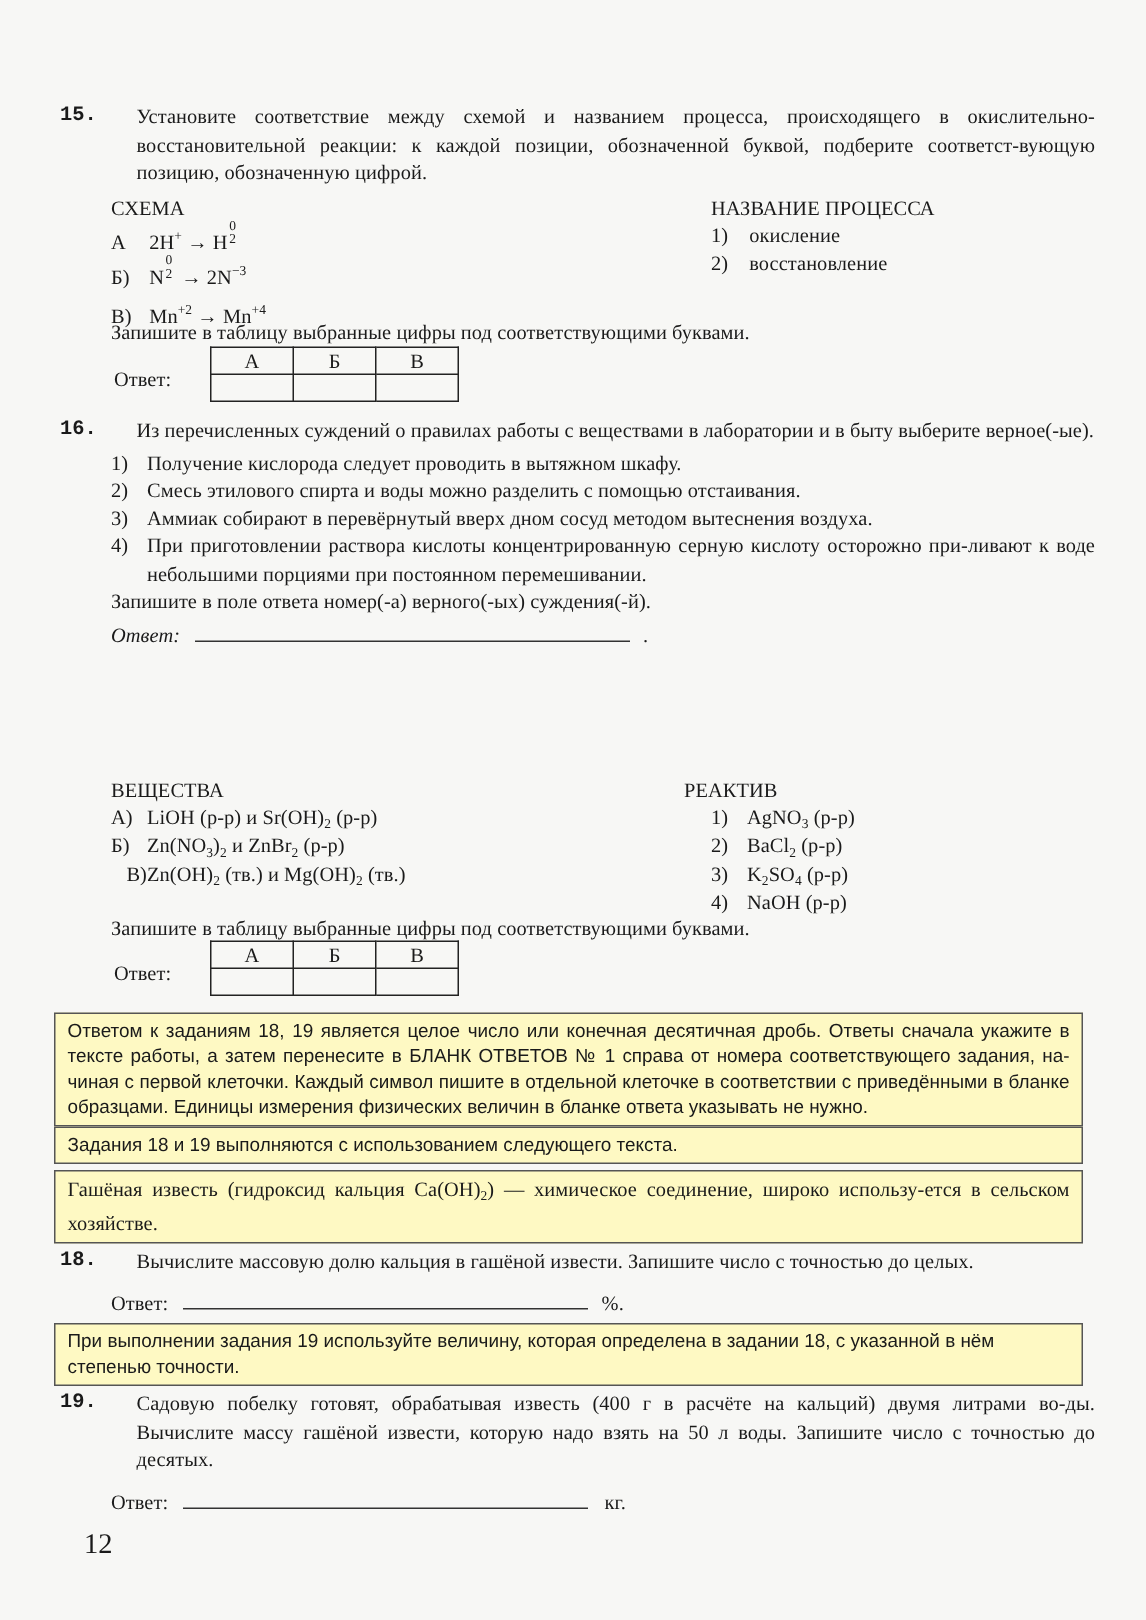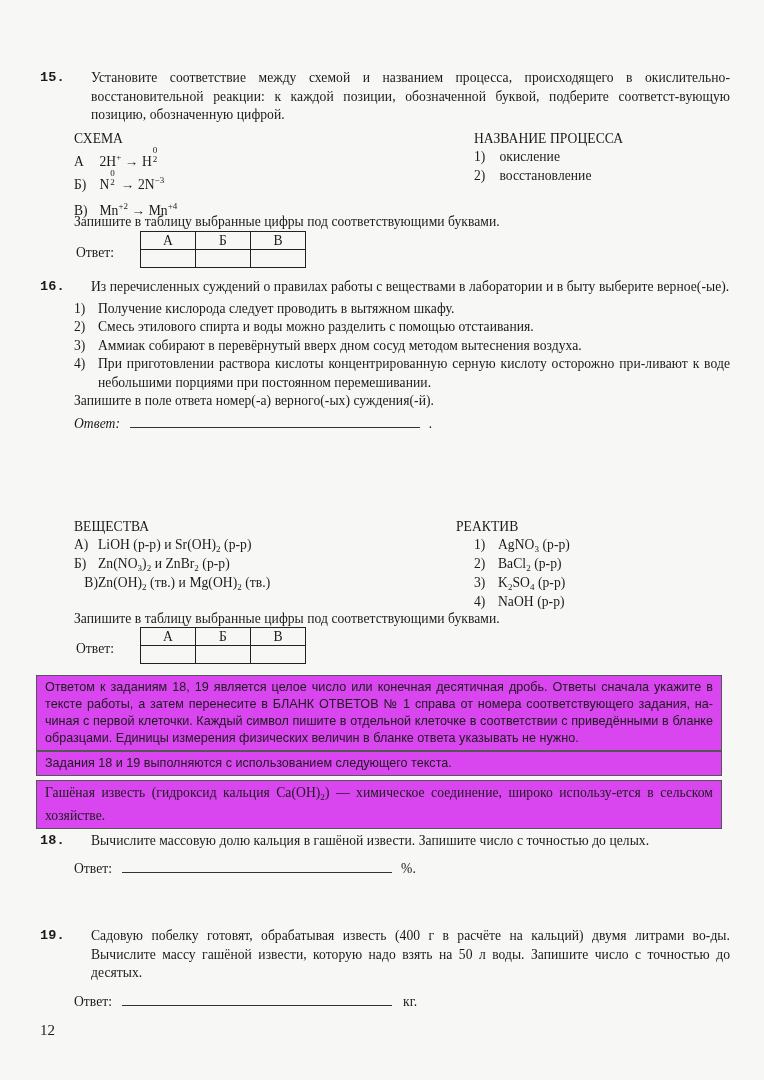--- a/index.html
+++ b/index.html
@@ -19,21 +19,21 @@
   .row { display: flex; }
   .lbl { display: inline-block; width: 22px; }
   .sub { font-size: 9px; vertical-align: -3px; }
   .sup { font-size: 9px; vertical-align: 6px; }
   .supsub { display: inline-block; position: relative; width: 8px; height: 14px; vertical-align: top; font-size: 9px; line-height: 9px; }
   .supsub .s1 { position: absolute; top: -2px; left: 1px; }
   .supsub .s2 { position: absolute; top: 7px; left: 1px; }
   table.ans { border-collapse: collapse; font-family: "Liberation Serif", serif; font-size: 13.6px; }
   table.ans td { border: 1px solid #222; width: 54px; height: 17px; text-align: center; padding: 0; }
   .answer-line { display: inline-block; border-bottom: 1px solid #333; vertical-align: baseline; height: 12px; }
-  .boxed { position: absolute; left: 36px; width: 686px; border: 1px solid #555; box-sizing: border-box; padding: 3px 8px; background: #d946ef; }
+  .boxed { position: absolute; left: 36px; width: 686px; border: 1px solid #555; box-sizing: border-box; padding: 3px 8px; background: #fef9c3; }
 </style>
 </head>
 <body>
 
 <div class="page">
 
   <div class="q serif" style="top:69px;">
     <span class="qnum">15.</span>
     <div class="qtext">Установите соответствие между схемой и названием процесса, происходящего в окислительно-восстановительной реакции: к каждой позиции, обозначенной буквой, подберите соответст-вующую позицию, обозначенную цифрой.</div>
   </div>
@@ -159,25 +159,26 @@
   <div class="q serif" style="top:832px;">
     <span class="qnum">18.</span>
     <div class="qtext">Вычислите массовую долю кальция в гашёной извести. Запишите число с точностью до целых.</div>
     <div class="indent" style="margin-top:9px;">
       <span>Ответ:</span>
       <span class="answer-line" style="width:270px; margin-left:6px;"></span>
       <span style="margin-left:6px;">%.</span>
     </div>
   </div>
 
+  <div class="boxed sans" style="top:882px;">При выполнении задания 19 используйте величину, которая определена в задании 18, с указанной в нём степенью точности.</div>
 
   <div class="q serif" style="top:927px;">
     <span class="qnum">19.</span>
     <div class="qtext">Садовую побелку готовят, обрабатывая известь (400 г в расчёте на кальций) двумя литрами во-ды. Вычислите массу гашёной извести, которую надо взять на 50 л воды. Запишите число с точностью до десятых.</div>
     <div class="indent" style="margin-top:10px;">
       <span>Ответ:</span>
       <span class="answer-line" style="width:270px; margin-left:6px;"></span>
       <span style="margin-left:8px;">кг.</span>
     </div>
   </div>
 
-  <div class="abs serif" style="left:40px; top:1021px; font-size:15px;">12</div>
+  <div class="abs serif" style="left:56px; top:1021px; font-size:19px;">12</div>
 </div>
 
 </body></html>

